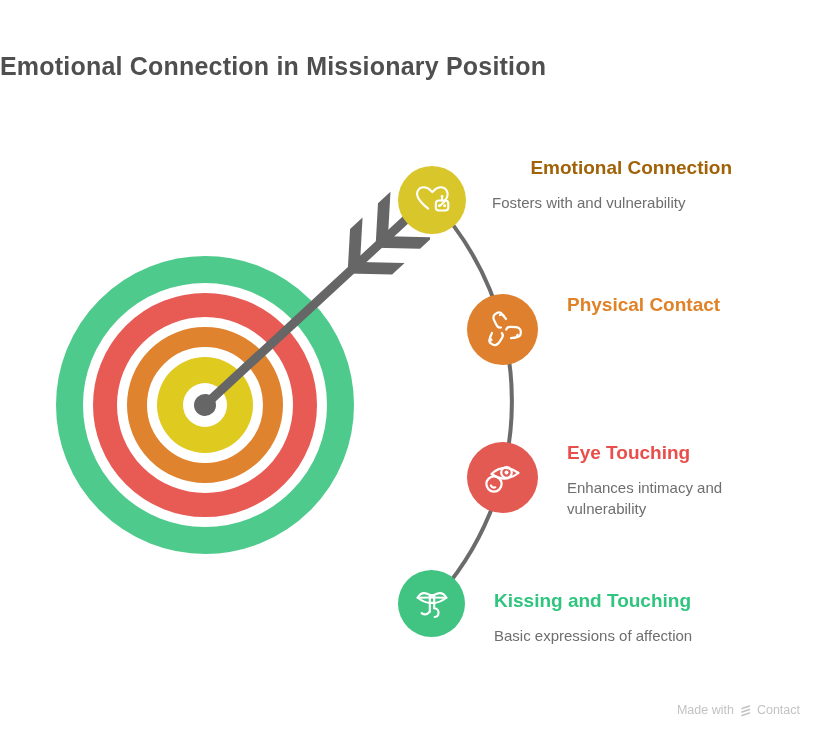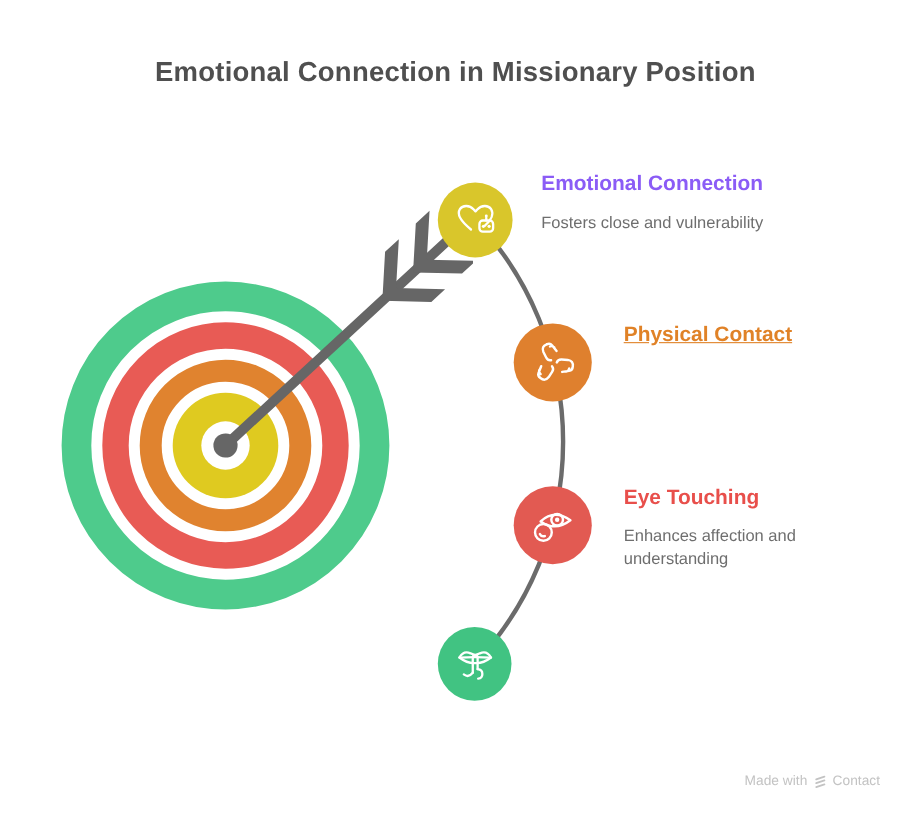--- a/index.html
+++ b/index.html
@@ -2,21 +2,21 @@
 <html><head>
 <meta charset="utf-8">
 <style>
   html,body { margin:0; padding:0; background:#fff; }
   .canvas {
     position:relative; width:828px; height:745px; background:#ffffff;
     font-family:"Liberation Sans", sans-serif; overflow:hidden;
   }
   .title {
     position:absolute; left:0; right:0; top:52px;
-    text-align:center; font-size:25px; font-weight:bold; letter-spacing:0.2px;
+    font-size:25px; font-weight:bold; letter-spacing:0.2px;
   }
   .abs { position:absolute; }
   .m-circle {
     position:absolute; border-radius:50%;
     display:flex; align-items:center; justify-content:center;
   }
   .m-circle svg { display:block; }
   .m-text { position:absolute; }
   .m-text h3 { margin:0; font-size:19px; line-height:24px; font-weight:bold; }
   .m-text p  { margin:12px 0 0 0; font-size:15px; line-height:21px; }
@@ -58,70 +58,74 @@
         <path d="M20 33 C 10 25 6.5 18.5 9.5 13.8 C 12.2 9.6 18.6 9.8 22.6 14 L 24.3 15.8 L 26 14 C 30 9.8 36.4 9.6 39.1 13.8 C 41.8 18 39.5 24 33 29.5"></path>
         <rect x="28" y="24.5" width="13" height="10.5" rx="3.2"></rect>
         <line x1="34.5" y1="24.5" x2="34.5" y2="21.8"></line>
       </g>
       <circle cx="34.5" cy="20.2" r="1.4" fill="#ffffff"></circle>
       <circle cx="31.8" cy="30" r="1.5" fill="#ffffff"></circle>
       <circle cx="37.2" cy="30" r="1.5" fill="#ffffff"></circle>
     </svg>
   </div>
   <div class="m-text" style="left:492px; top:156px; width:240px;">
-    <h3 style="color: #8b5cf6;">Emotional Connection</h3>
-    <p style="color: rgb(110, 110, 110);">Fosters close and vulnerability</p>
+    <h3 style="color: #a16207; text-align: right;">Emotional Connection</h3>
+    <p style="color: rgb(110, 110, 110);">Fosters with and vulnerability</p>
   </div>
 
   <div class="m-circle" style="left: 467px; top: 294px; width: 71px; height: 71px; background-color: rgb(223, 128, 46);">
     <svg width="48" height="48" viewBox="0 0 48 48">
       <g class="icon-stroke">
         <g>
           <path d="M18 7 q -5 2 -3 7 l 2.5 5 q 1.5 3 4.5 2.5 M18 7 q 3 -1.5 5 1 l 4 5 M21 9 q 2.5 -1 4 1"></path>
         </g>
         <g transform="rotate(120 24 24)">
           <path d="M18 7 q -5 2 -3 7 l 2.5 5 q 1.5 3 4.5 2.5 M18 7 q 3 -1.5 5 1 l 4 5 M21 9 q 2.5 -1 4 1"></path>
         </g>
         <g transform="rotate(240 24 24)">
           <path d="M18 7 q -5 2 -3 7 l 2.5 5 q 1.5 3 4.5 2.5 M18 7 q 3 -1.5 5 1 l 4 5 M21 9 q 2.5 -1 4 1"></path>
         </g>
       </g>
     </svg>
   </div>
   <div class="m-text" style="left:567px; top:293px; width:180px;">
-    <h3 style="color: rgb(224, 130, 39); text-decoration: underline;">Physical Contact</h3>
+    <h3 style="color: rgb(224, 130, 39);">Physical Contact</h3>
   </div>
 
   <div class="m-circle" style="left: 467px; top: 442px; width: 71px; height: 71px; background-color: rgb(226, 90, 82);">
     <svg width="48" height="48" viewBox="0 0 48 48">
       <g class="icon-stroke">
         <path d="M12.5 20 Q 25 8.5 39.5 19 Q 26 29.5 12.5 20 Z"></path>
         <circle cx="27.5" cy="18.5" r="5.3"></circle>
         <circle cx="15" cy="30" r="7.6"></circle>
         <path d="M11.8 31.5 a 3.8 3.8 0 0 0 4.5 1.8"></path>
       </g>
       <circle cx="27.5" cy="18.5" r="2" fill="#ffffff"></circle>
     </svg>
   </div>
   <div class="m-text" style="left:567px; top:441px; width:190px;">
     <h3 style="color: rgb(232, 79, 75);">Eye Touching</h3>
-    <p style="color: rgb(110, 110, 110);">Enhances affection and understanding</p>
+    <p style="color: rgb(110, 110, 110);">Enhances intimacy and vulnerability</p>
   </div>
 
   <div class="m-circle" style="left: 398px; top: 570px; width: 67px; height: 67px; background-color: rgb(65, 195, 130);">
     <svg width="46" height="46" viewBox="0 0 48 48">
       <g class="icon-stroke">
         <path d="M9 17.5 Q 13 10.5 19.5 13.5 Q 22.5 15 24 15 Q 25.5 15 28.5 13.5 Q 35 10.5 39 17.5 Q 31 23.5 24 22.8 Q 17 23.5 9 17.5 Z"></path>
         <path d="M9 17.5 Q 24 16.8 39 17.5"></path>
         <path d="M21.7 32 L21.7 17.5 a 2.3 2.3 0 0 1 4.6 0 L26.3 28.5"></path>
         <path d="M26.3 28.5 q 4.5 0.5 4.5 4.5 q 0 4 -4 4.5"></path>
         <path d="M21.7 32 q -4 5 -8.5 1.5"></path>
       </g>
     </svg>
   </div>
+  <div class="m-text" style="left:494px; top:589px; width:240px;">
+    <h3 style="color: rgb(47, 197, 127);">Kissing and Touching</h3>
+    <p style="color: rgb(110, 110, 110);">Basic expressions of affection</p>
+  </div>
 
   <div class="watermark" style="color: rgb(195, 195, 195); text-align: right;">
     <span>Made with</span>
     <svg width="13" height="13" viewBox="0 0 13 13">
       <path d="M3 4.5 L10.5 2 M3 8 L10.5 5.5 M3 11.5 L10.5 9" stroke="currentColor" stroke-width="1.6" stroke-linecap="round" fill="none"></path>
     </svg>
     <span>Contact</span>
   </div>
 
 </div>

